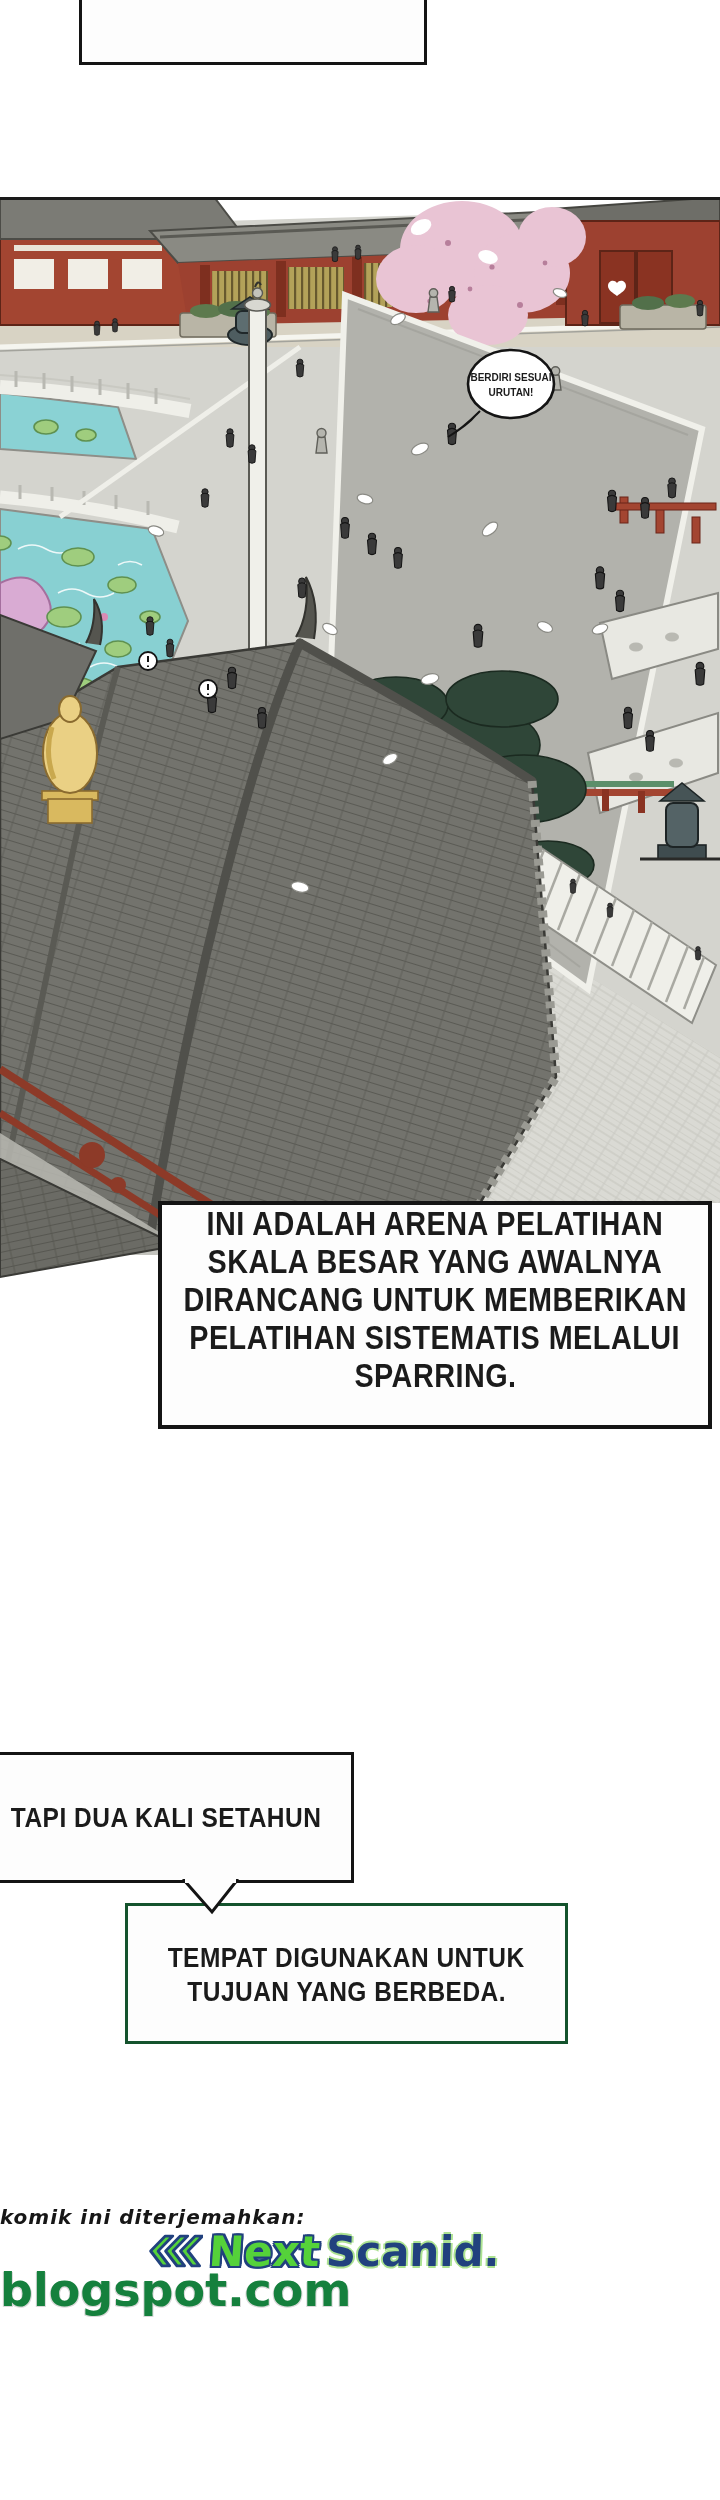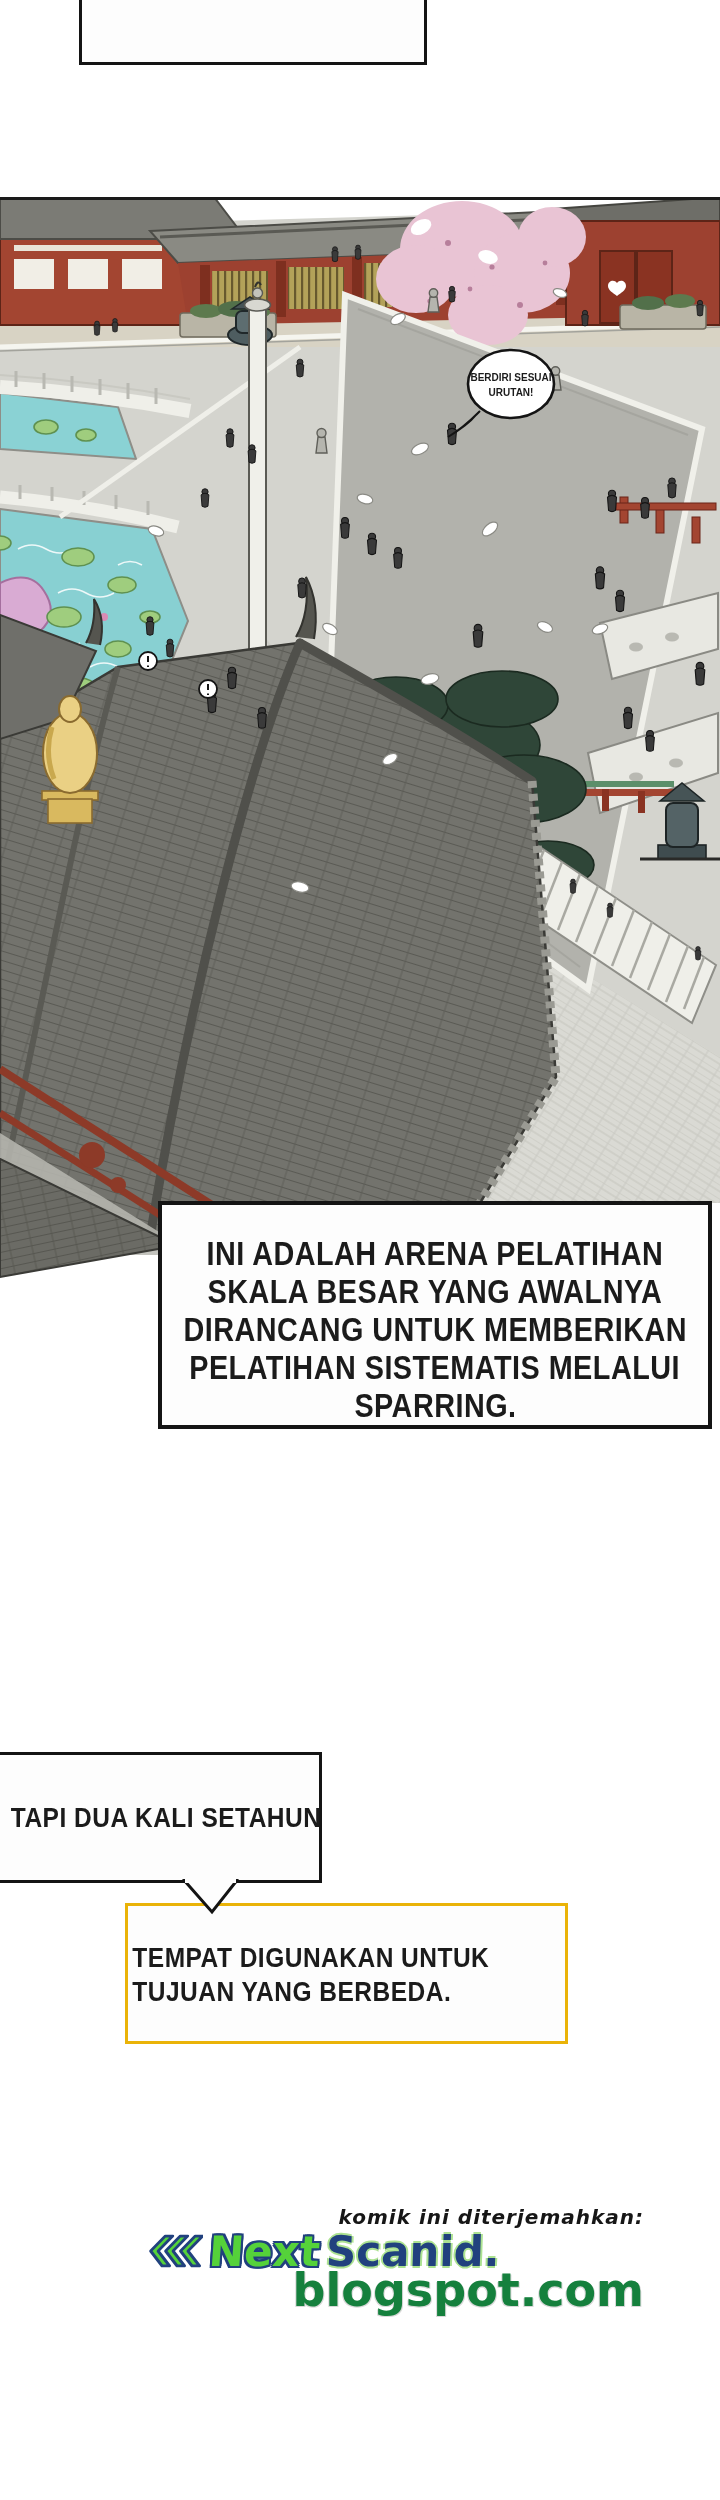--- a/index.html
+++ b/index.html
@@ -14,51 +14,51 @@
   }
   
   .panel{
     position:absolute;left:0;top:197px;width:588px;height:1092px;
   }
   .panel svg{display:block;}
   
   .caption-box{
     position:absolute;left:158px;top:1201px;width:554px;height:228px;
     background:#fdfdfd;border:4px solid #141414;box-sizing:border-box;
-    display:flex;flex-direction:column;justify-content:flex-end;align-items:center;
+    display:flex;flex-direction:column;justify-content:flex-start;align-items:center;
     z-index:5;
   }
   .caption-line{
     font-weight:bold;font-size:30px;line-height:38px;letter-spacing:.5px;
     color:#1b1b1b;white-space:nowrap;transform:scale(.96,1.08);
   }
   
   .bubble-tapi{
-    position:absolute;left:0;top:1752px;width:322px;height:131px;
+    position:absolute;left:0;top:1752px;width:354px;height:131px;
     background:#fdfdfd;border:3px solid #141414;border-left:none;box-sizing:border-box;
     display:flex;align-items:center;z-index:4;
   }
   .bubble-tapi .txt{
     font-weight:bold;font-size:25px;letter-spacing:.5px;color:#1b1b1b;
     padding-left:11px;white-space:nowrap;transform:scale(.98,1.1);transform-origin:left center;
   }
   .bubble-tail{position:absolute;left:180px;top:1879px;z-index:6;}
   .bubble-tempat{
     position:absolute;left:125px;top:1903px;width:443px;height:141px;
-    background:#fdfdfd;border:3px solid #eab308;box-sizing:border-box;
-    display:flex;flex-direction:column;justify-content:center;
+    background:#fdfdfd;border:3px solid #14532d;box-sizing:border-box;
+    display:flex;flex-direction:column;justify-content:center;align-items:center;
     z-index:5;
   }
   .bubble-tempat .txt{
     font-weight:bold;font-size:25px;line-height:34px;letter-spacing:.5px;color:#1b1b1b;
     white-space:nowrap;transform:scale(.98,1.1);
   }
   
   .footer{
-    position:absolute;left:0;top:2205px;width:644px;text-align:right;z-index:3;
+    position:absolute;left:0;top:2205px;width:644px;text-align:left;z-index:3;
     font-family:"DejaVu Sans",sans-serif;
   }
   .tagline{
     font-style:italic;font-weight:bold;font-size:20px;letter-spacing:1px;color:#161616;
   }
   .brandrow{
     margin-top:-2px;display:flex;justify-content:center;align-items:center;gap:6px;
     height:48px;
   }
   .brand-next{

